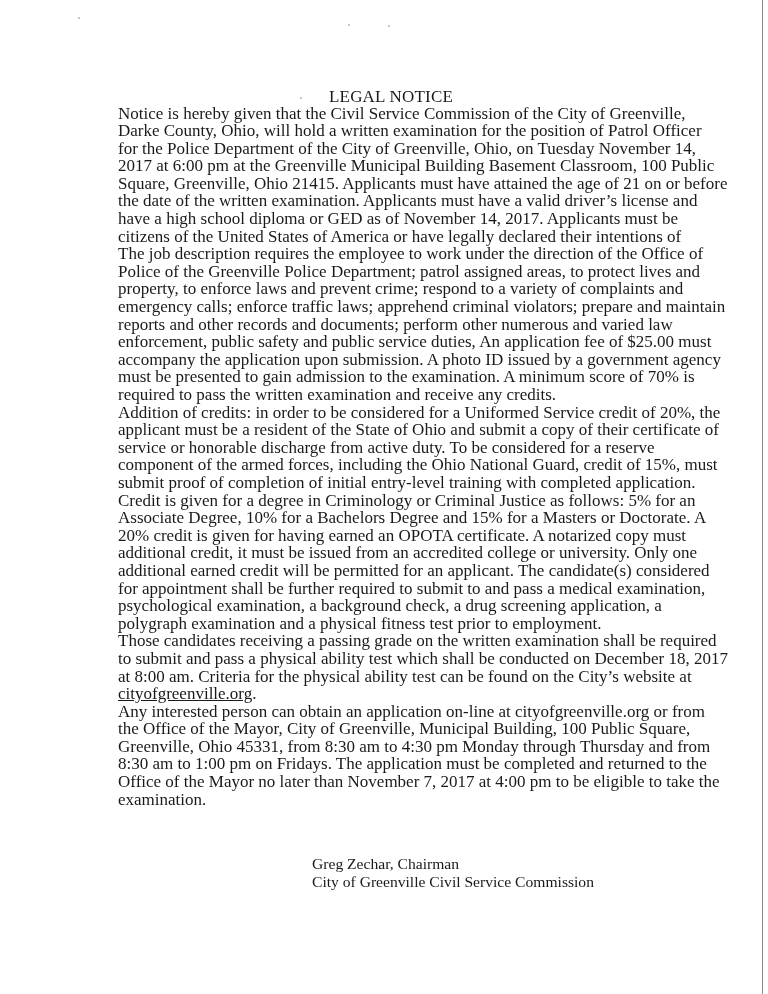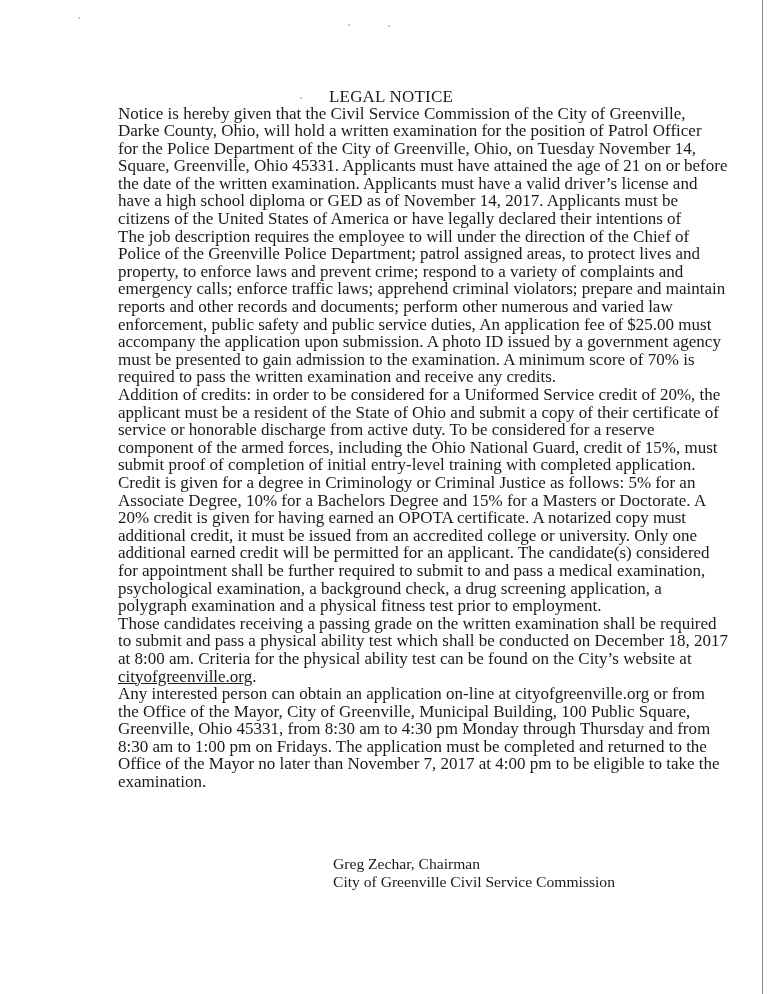--- a/index.html
+++ b/index.html
@@ -55,21 +55,21 @@
     }
     b { font-weight: normal; }
     .link {
       text-decoration: underline;
       color: #1a1a1a;
       cursor: pointer;
       text-align: center;
     }
     .signature {
       position: absolute;
-      left: 333px;
+      left: 312px;
       top: 855px;
       font-size: 15.6px;
       line-height: 17.6px;
     }
   </style>
 </head>
 <body>
 
 <div class="page-edge"></div>
 <div class="speck" style="left:78px;top:17px;"></div>
@@ -77,27 +77,28 @@
 <div class="speck" style="left:388px;top:25px;"></div>
 <div class="speck" style="left:300px;top:97px;"></div>
 
 <div class="title">LEGAL NOTICE</div>
 
 <div class="body-text">
   <div>
       <span class="line"><span>Notice is hereby given that the Civil Service Commission of the City of Greenville,</span></span>
       <span class="line"><span>Darke County, Ohio, will hold a written examination for the position of </span><b>Patrol Officer</b></span>
       <span class="line"><span>for the Police Department of the City of Greenville, Ohio, on Tuesday November 14,</span></span>
-      <span class="line"><span>Square, Greenville, Ohio 45331. Applicants must have attained the age of 21 on or before</span></span>
+      <span class="line"><span>2017 at 6:00 pm at the Greenville Municipal Building Basement Classroom, 100 Public</span></span>
+      <span class="line"><span>Square, Greenville, Ohio 21415. Applicants must have attained the age of 21 on or before</span></span>
       <span class="line"><span>the date of the written examination. Applicants must have a valid driver’s license and</span></span>
       <span class="line"><span>have a high school diploma or GED as of November 14, 2017. Applicants must be</span></span>
       <span class="line"><span>citizens of the United States of America or have legally declared their intentions of</span></span>
     </div>
   <div>
-      <span class="line"><span>The </span><b>job description</b><span> requires the employee to will under the direction of the Chief of</span></span>
+      <span class="line"><span>The </span><b>job description</b><span> requires the employee to work under the direction of the Office of</span></span>
       <span class="line"><span>Police of the Greenville Police Department; patrol assigned areas, to protect lives and</span></span>
       <span class="line"><span>property, to enforce laws and prevent crime; respond to a variety of complaints and</span></span>
       <span class="line"><span>emergency calls; enforce traffic laws; apprehend criminal violators; prepare and maintain</span></span>
       <span class="line"><span>reports and other records and documents; perform other numerous and varied law</span></span>
       <span class="line"><span>enforcement, public safety and public service duties, An application fee of $25.00 must</span></span>
       <span class="line"><span>accompany the application upon submission. A photo ID issued by a government agency</span></span>
       <span class="line"><span>must be presented to gain admission to the examination. A minimum score of 70% is</span></span>
       <span class="line"><span>required to pass the written examination and receive any credits.</span></span>
     </div>
   <div>

